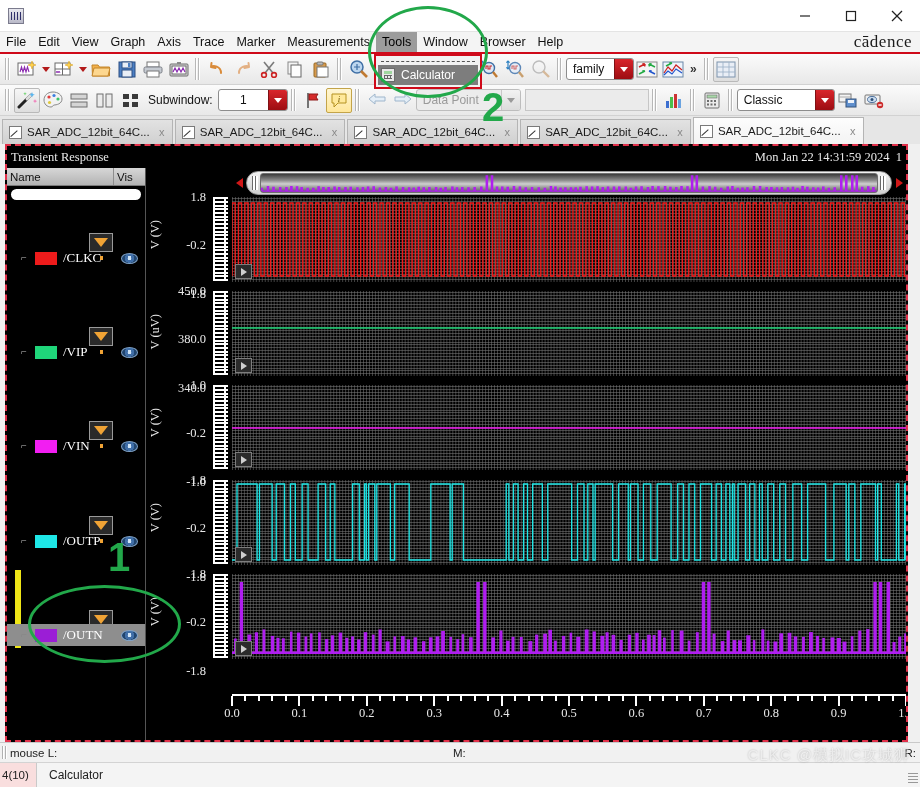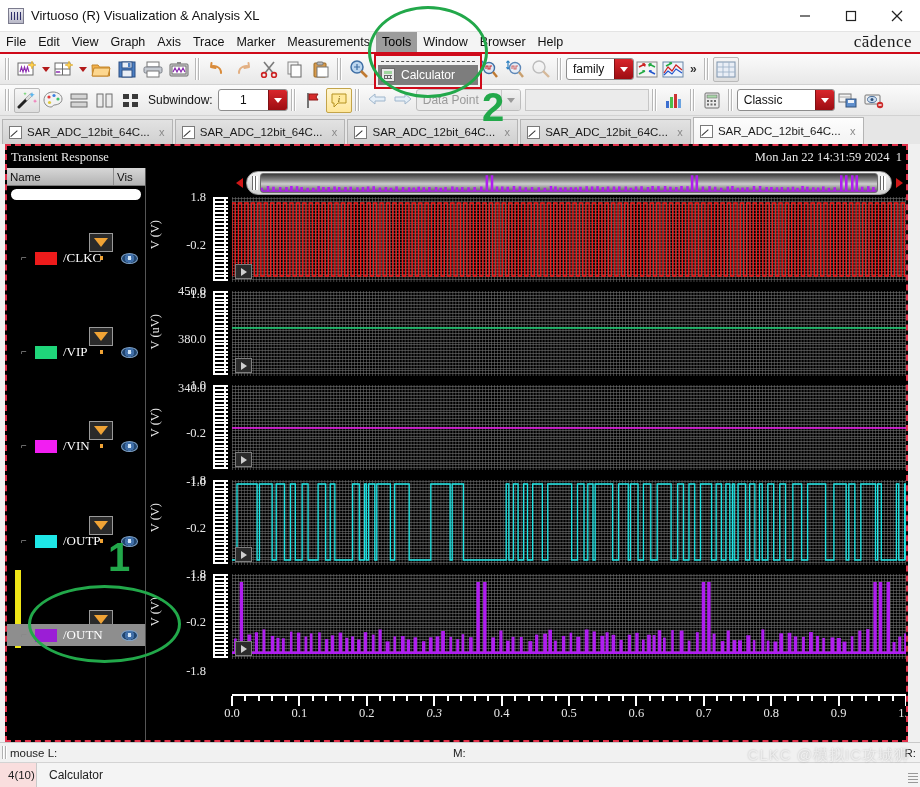--- a/index.html
+++ b/index.html
@@ -589,21 +589,21 @@
     align-items: stretch;
     flex: none;
     position: relative;
   }
   .sb2-count {
     width: 37px;
     background: #f9dede;
     border-right: 1px solid #c9c9c9;
     display:flex; align-items:center;
     font-size: 11.5px; color:#222;
-    padding-left:8px;
+    padding-left:2px;
   }
   .sb2-msg {
     display:flex; align-items:center;
     padding-left: 12px;
     font-size: 12px; color:#222;
   }
   .sb2-resize {
     position:absolute; right:2px; bottom:2px;
     width:10px;height:12px;
     background: repeating-linear-gradient(180deg,#999 0 1px, transparent 1px 3px);
@@ -652,21 +652,20 @@
     border-radius: 50%;
   }
 </style>
 </head>
 <body>
 
 <div id="app">
 
   <div class="titlebar">
     <div class="title-icon"></div>
-    <div class="title-text">Virtuoso (R) Visualization &amp; Analysis XL</div>
     <div class="win-buttons">
       <div class="win-btn">
         <svg width="12" height="12" viewBox="0 0 12 12">
             <line x1="1" y1="6" x2="11" y2="6" stroke="#222" stroke-width="1.2"></line>
           </svg>
       </div>
       <div class="win-btn">
         <svg width="12" height="12" viewBox="0 0 12 12">
             <rect x="1.5" y="1.5" width="9" height="9" fill="none" stroke="#222" stroke-width="1.2"></rect>
           </svg>
@@ -1532,21 +1531,21 @@
               <i style="left: calc(92% - 1px); height: 5px;"></i>
               <i style="left: calc(94% - 1px); height: 5px;"></i>
               <i style="left: calc(96% - 1px); height: 5px;"></i>
               <i style="left: calc(98% - 1px); height: 5px;"></i>
               <i style="left: calc(100% - 1px); height: 10px;"></i>
             </div>
           <div id="xticks">
               <div class="xtick" style="left: 0%;">0.0</div>
               <div class="xtick" style="left: 10%;">0.1</div>
               <div class="xtick" style="left: 20%;">0.2</div>
-              <div class="xtick" style="left: 30%; font-style: italic;">0.3</div>
+              <div class="xtick" style="left: 30%;">0.3</div>
               <div class="xtick" style="left: 40%;">0.4</div>
               <div class="xtick" style="left: 50%;">0.5</div>
               <div class="xtick" style="left: 60%;">0.6</div>
               <div class="xtick" style="left: 70%; text-align: right;">0.7</div>
               <div class="xtick" style="left: 80%;">0.8</div>
               <div class="xtick" style="left: 90%;">0.9</div>
               <div class="xtick" style="left: 100%;">1.0</div>
             </div>
         </div>
       </div>

